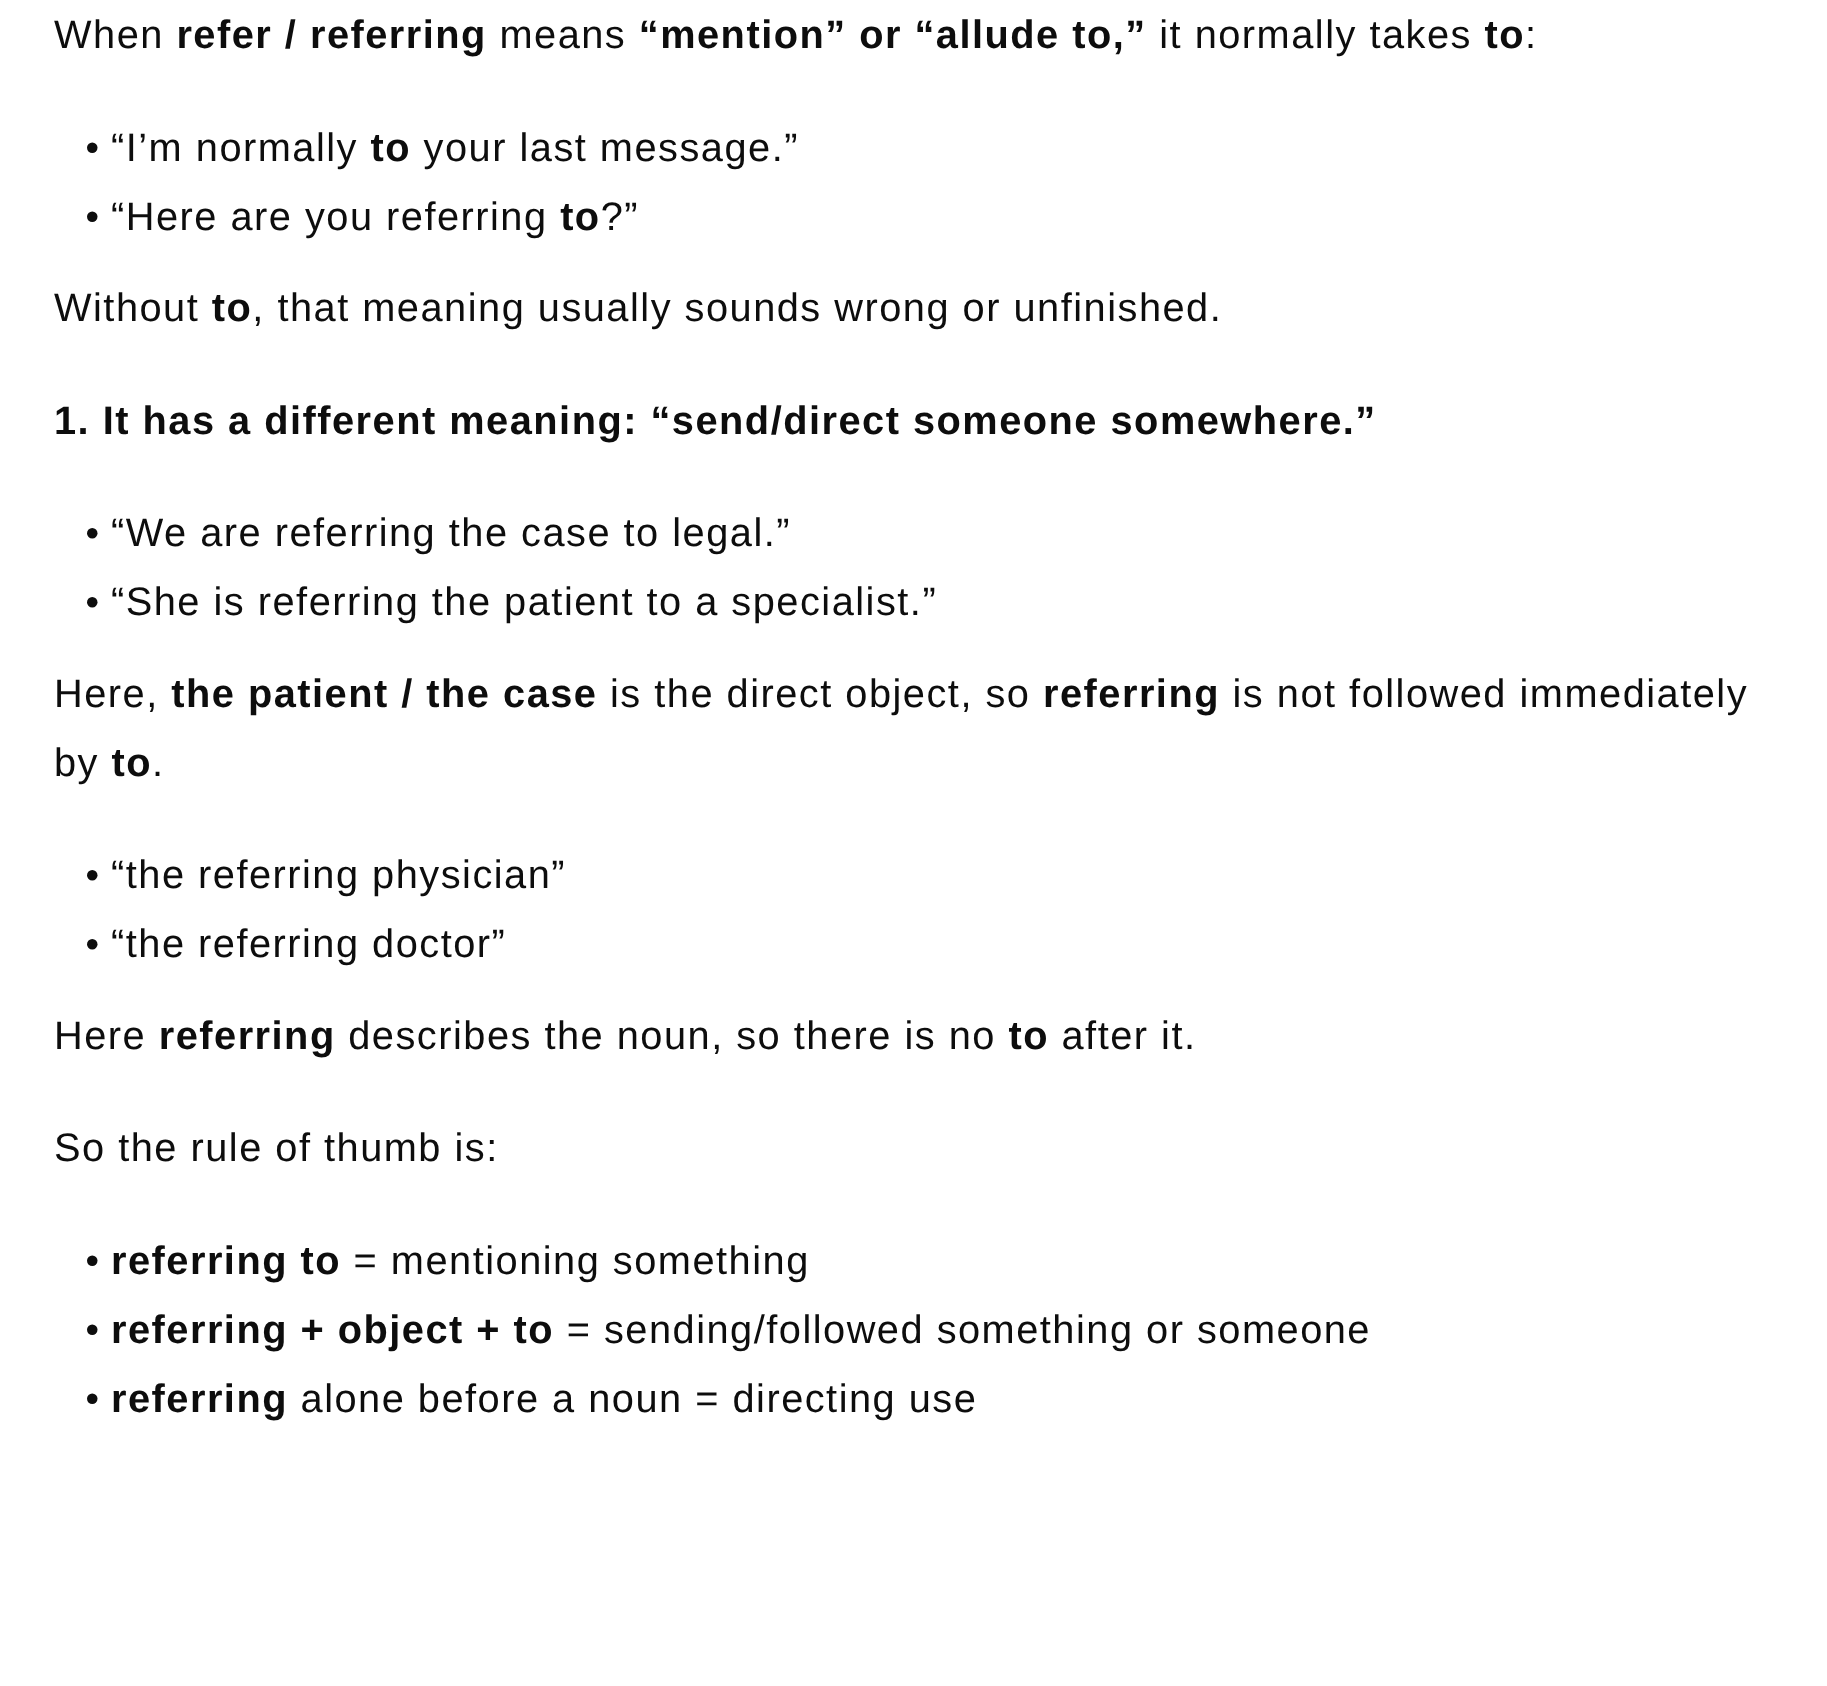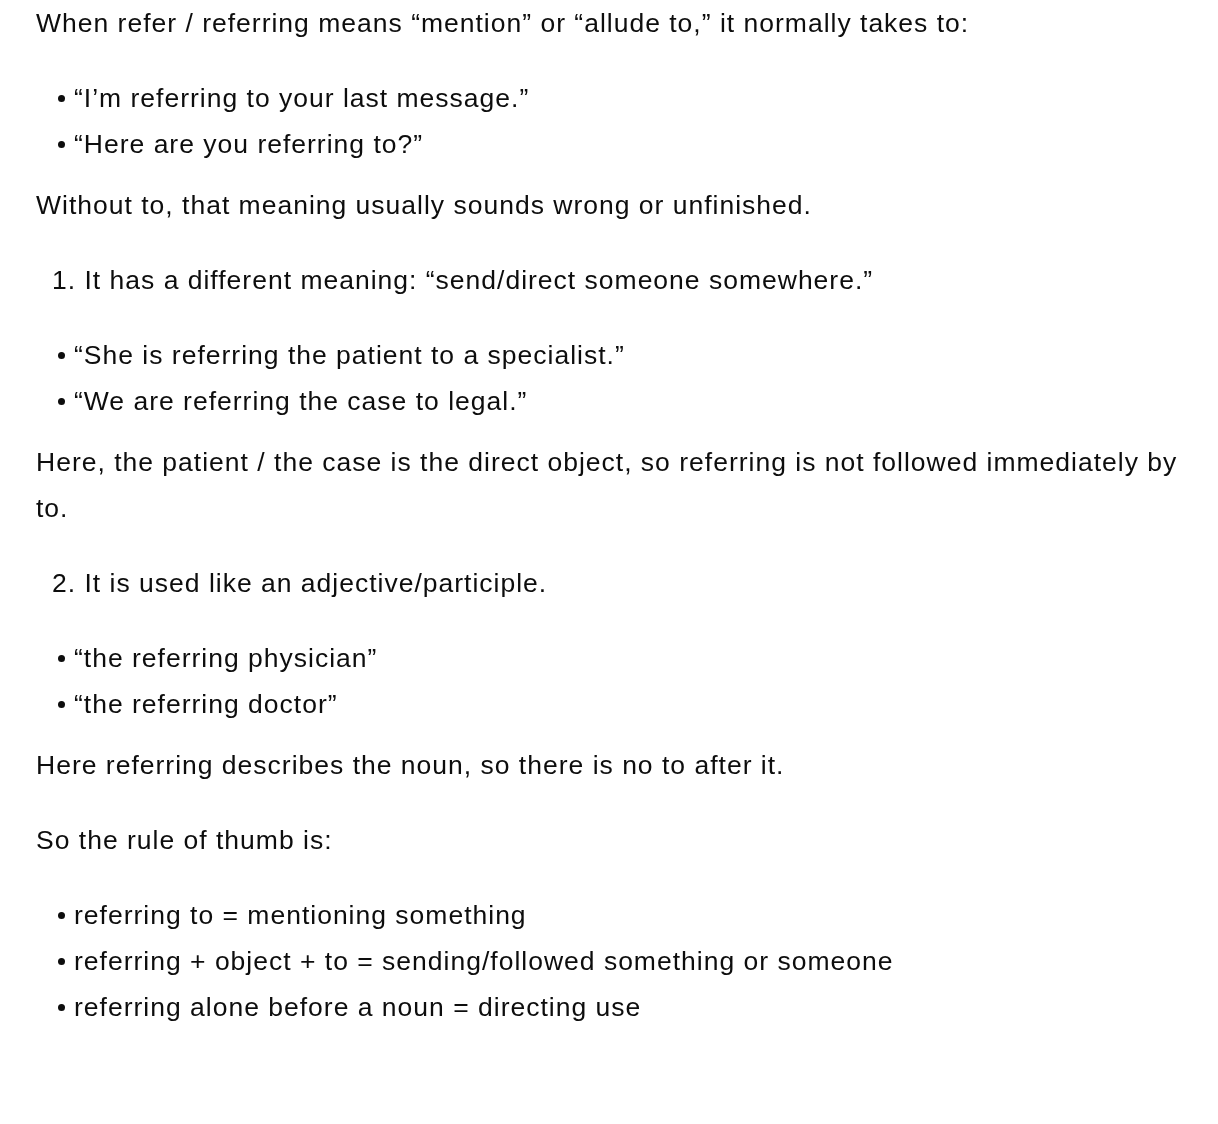--- a/index.html
+++ b/index.html
@@ -20,22 +20,22 @@
     width: 1146px;
     padding: 0 36px;
     box-sizing: content-box;
   }
   p, h3 {
     margin: 0 0 29px 0;
     font-size: 26.5px;
     line-height: 46px;
     font-weight: 400;
   }
-  h3 { font-weight: 700; margin-left: 16px; }
-  strong { font-weight: 400; }
+  h3 { font-weight: 700; }
+  strong { font-weight: 700; }
   ul {
     list-style: none;
     margin: 2px 0 15px 0;
     padding: 0;
   }
   li {
     position: relative;
     padding-left: 38px;
     margin: 0;
     line-height: 46px;
@@ -50,31 +50,30 @@
     border-radius: 50%;
     background: #0d0d0d;
   }
 </style>
 </head>
 <body>
 
 <main id="message-root">
     <p><span>When </span><strong>refer / referring</strong><span> means </span><strong>“mention” or “allude to,”</strong><span> it normally takes </span><strong>to</strong><span>:</span></p>
     <ul>
-      <li><span>“I’m referring </span><strong>to</strong><span> your last message.”</span></li>
+      <li><span>“I’m normally </span><strong>to</strong><span> your last message.”</span></li>
       <li><span>“Here are you referring </span><strong>to</strong><span>?”</span></li>
     </ul>
     <p><span>Without </span><strong>to</strong><span>, that meaning usually sounds wrong or unfinished.</span></p>
     <h3><strong>1. It has a different meaning: “send/direct someone somewhere.”</strong></h3>
     <ul>
+      <li><span>“We are referring the case to legal.”</span></li>
       <li><span>“She is referring the patient to a specialist.”</span></li>
-      <li><span>“We are referring the case to legal.”</span></li>
     </ul>
     <p><span>Here, </span><strong>the patient / the case</strong><span> is the direct object, so </span><strong>referring</strong><span> is not followed immediately by </span><strong>to</strong><span>.</span></p>
-    <h3><strong>2. It is used like an adjective/participle.</strong></h3>
     <ul>
       <li><span>“the referring physician”</span></li>
       <li><span>“the referring doctor”</span></li>
     </ul>
     <p><span>Here </span><strong>referring</strong><span> describes the noun, so there is no </span><strong>to</strong><span> after it.</span></p>
     <p><span>So the rule of thumb is:</span></p>
     <ul>
       <li><strong>referring to</strong><span> = mentioning something</span></li>
       <li><strong>referring + object + to</strong><span> = sending/followed something or someone</span></li>
       <li><strong>referring</strong><span> alone before a noun = directing use</span></li>

